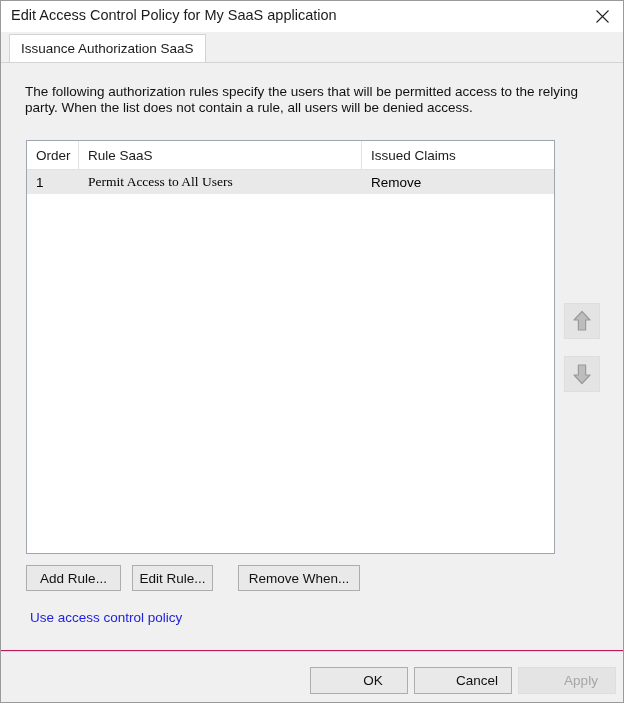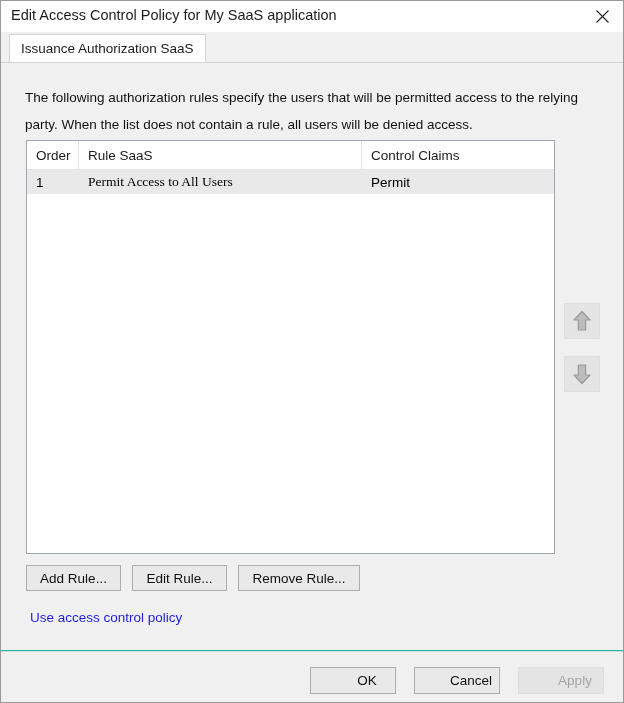--- a/index.html
+++ b/index.html
@@ -10,21 +10,21 @@
   body {
     font-family: "Liberation Sans", sans-serif;
     -webkit-font-smoothing: antialiased;
   }
 
   .dialog {
     position: relative;
     width: 624px;
     height: 703px;
     box-sizing: border-box;
-    background: #14b8a6;
+    background: #be185d;
     border: 1px solid #9a9a9a;
     overflow: hidden;
   }
 
   
   .titlebar {
     position: absolute;
     left: 0; top: 0;
     width: 624px;
     height: 31px;
@@ -91,21 +91,21 @@
     background: #f0f0f0;
     border-top: 1px solid #d3d3d3;
   }
 
   .description {
     position: absolute;
     left: 24px;
     top: 21px;
     width: 576px;
     font-size: 13.5px;
-    line-height: 27px;
+    line-height: 16px;
     color: #111111;
   }
 
   
   .listview {
     position: absolute;
     left: 25px;
     top: 77px;
     width: 529px;
     height: 414px;
@@ -182,21 +182,21 @@
     font-size: 13.5px;
     color: #111111;
     display: flex;
     align-items: center;
     justify-content: center;
     padding: 8px 12px;
     white-space: nowrap;
     cursor: default;
   }
   .rule-btn.add    { left: 25px;  width: 95px; }
-  .rule-btn.edit   { left: 131px; width: 95px; }
+  .rule-btn.edit   { left: 131px; width: 81px; }
   .rule-btn.remove { left: 237px; width: 122px; }
 
   
   .policy-link {
     position: absolute;
     left: 29px;
     top: 547px;
     font-size: 13.5px;
     color: #2222dd;
     text-decoration: none;
@@ -210,21 +210,21 @@
     left: 0;
     top: 650px;
     width: 622px;
     height: 51px;
     background: #f0f0f0;
     border-top: 1px solid #dcdcdc;
   }
   .footer-btn {
     position: absolute;
     top: 15px;
-    width: 86px;
+    width: 98px;
     height: 27px;
     box-sizing: border-box;
     font-family: "Liberation Sans", sans-serif;
     font-size: 13.5px;
     display: flex;
     align-items: center;
     justify-content: center;
     white-space: nowrap;
     cursor: default;
     padding-left: 28px;
@@ -257,47 +257,47 @@
   </div>
 
   <div class="tabbody">
 
     <div class="description">The following authorization rules specify the users that will be permitted access to the relying party. When the list does not contain a rule, all users will be denied access.</div>
 
     <div class="listview">
       <div class="lv-header">
         <div class="cell c0">Order</div>
         <div class="cell c1">Rule SaaS</div>
-        <div class="cell c2">Control Claims</div>
+        <div class="cell c2">Issued Claims</div>
       </div>
       <div class="lv-row">
         <div class="cell c0">1</div>
         <div class="cell c1">Permit Access to All Users</div>
-        <div class="cell c2">Permit</div>
+        <div class="cell c2">Remove</div>
       </div>
     </div>
 
     <div class="arrow-button up">
       <span>
         <svg width="20" height="22" viewBox="0 0 20 22">
           <path d="M10 1.5 L18 10 L13.6 10 L13.6 20 L6.4 20 L6.4 10 L2 10 Z" fill="#bdbdbd" stroke="#9a9a9a" stroke-width="1.2" stroke-linejoin="round"></path>
         </svg>
       </span>
     </div>
     <div class="arrow-button down">
       <span>
         <svg width="20" height="22" viewBox="0 0 20 22">
           <path d="M10 20.5 L18 12 L13.6 12 L13.6 2 L6.4 2 L6.4 12 L2 12 Z" fill="#bdbdbd" stroke="#9a9a9a" stroke-width="1.2" stroke-linejoin="round"></path>
         </svg>
       </span>
     </div>
 
     <div class="rule-btn add">Add Rule...</div>
     <div class="rule-btn edit">Edit Rule...</div>
-    <div class="rule-btn remove">Remove Rule...</div>
+    <div class="rule-btn remove">Remove When...</div>
 
     <a class="policy-link" href="#">Use access control policy</a>
 
   </div>
 
   <div class="footer">
     <div class="footer-btn ok">OK</div>
     <div class="footer-btn apply">Apply</div>
     <div class="footer-btn cancel">Cancel</div>
   </div>

